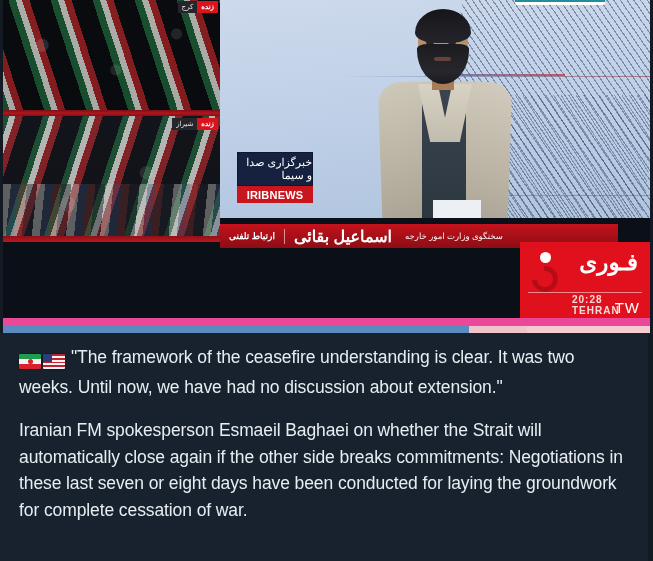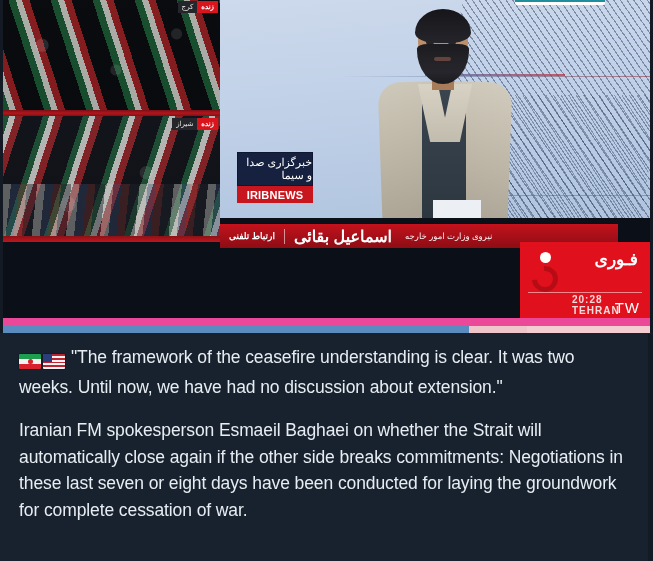--- a/index.html
+++ b/index.html
@@ -233,21 +233,21 @@
     text-shadow: 0 1px 2px rgba(0,0,0,.9);
   }
 
   
   .urgent {
     position: absolute; right: 0; top: 242px; width: 130px; height: 76px;
     background: #e0111c; color: #fff; overflow: hidden;
   }
   .urgent-word {
     position: absolute; right: 12px; top: 7px;
-    font-size: 17px; font-weight: bold; direction: rtl; letter-spacing: 1px;
+    font-size: 23px; font-weight: bold; direction: rtl; letter-spacing: 1px;
   }
   .urgent-dot {
     position: absolute; left: 20px; top: 10px;
     width: 11px; height: 11px; border-radius: 50%; background: #ffffff;
   }
   .urgent-mic {
     position: absolute; left: 12px; top: 24px; width: 26px; height: 26px;
     border-radius: 50%;
     border: 5px solid rgba(150,10,18,.55);
     border-left-color: transparent;
@@ -387,21 +387,21 @@
           <div class="irib-bot">IRIBNEWS</div>
         </div>
 
         <div class="top-banner"></div>
       </div>
 
       <div class="lower-third">
         <span class="lt-label">ارتباط تلفنی</span>
         <span class="lt-div"></span>
         <span class="lt-name">اسماعیل بقائی</span>
-        <span class="lt-role">نیروی وزارت امور خارجه</span>
+        <span class="lt-role">سخنگوی وزارت امور خارجه</span>
       </div>
 
 
       <div class="urgent">
         <div class="urgent-dot"></div>
         <div class="urgent-mic"></div>
         <div class="urgent-word">فـوری</div>
         <div class="urgent-rule"></div>
         <div class="urgent-time">20:28 TEHRAN</div>
         <div class="urgent-tw">TW</div>

